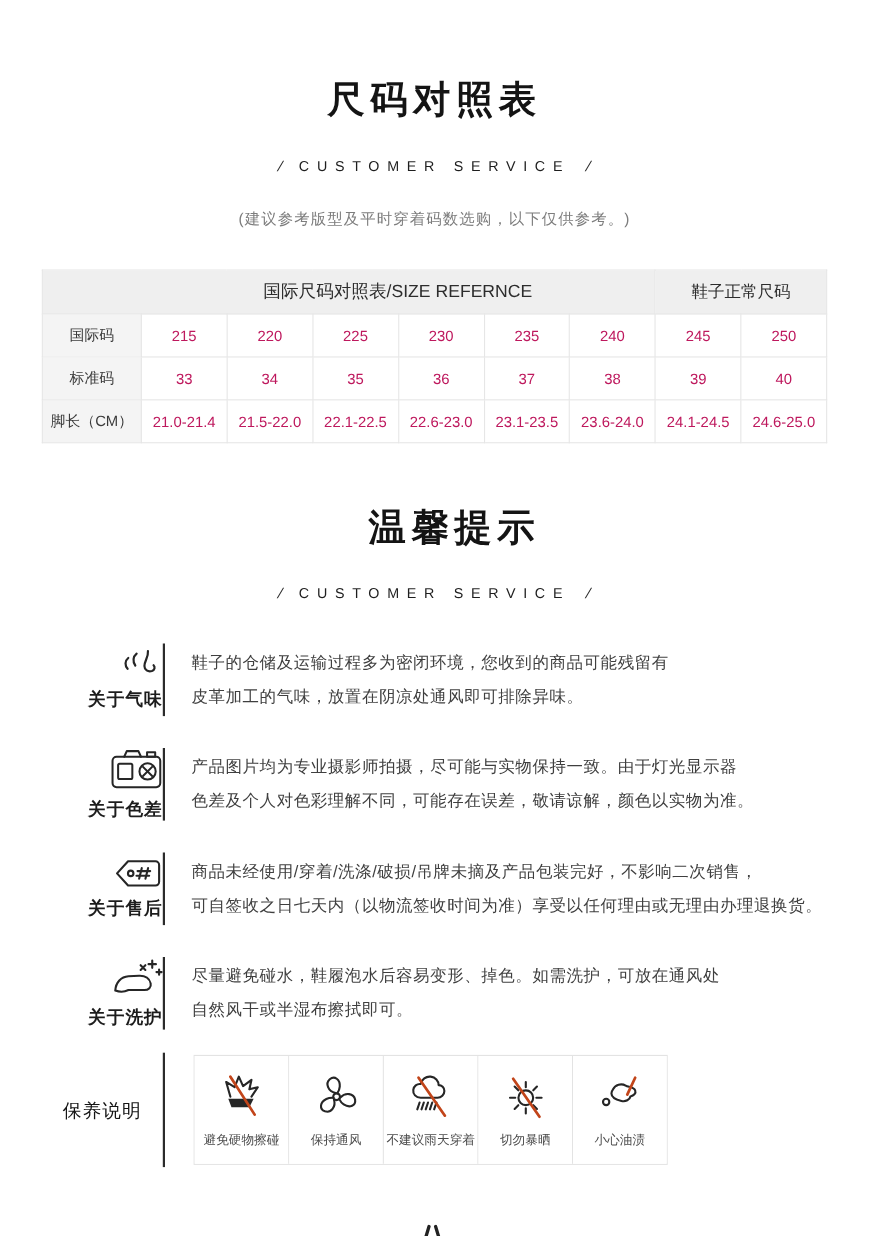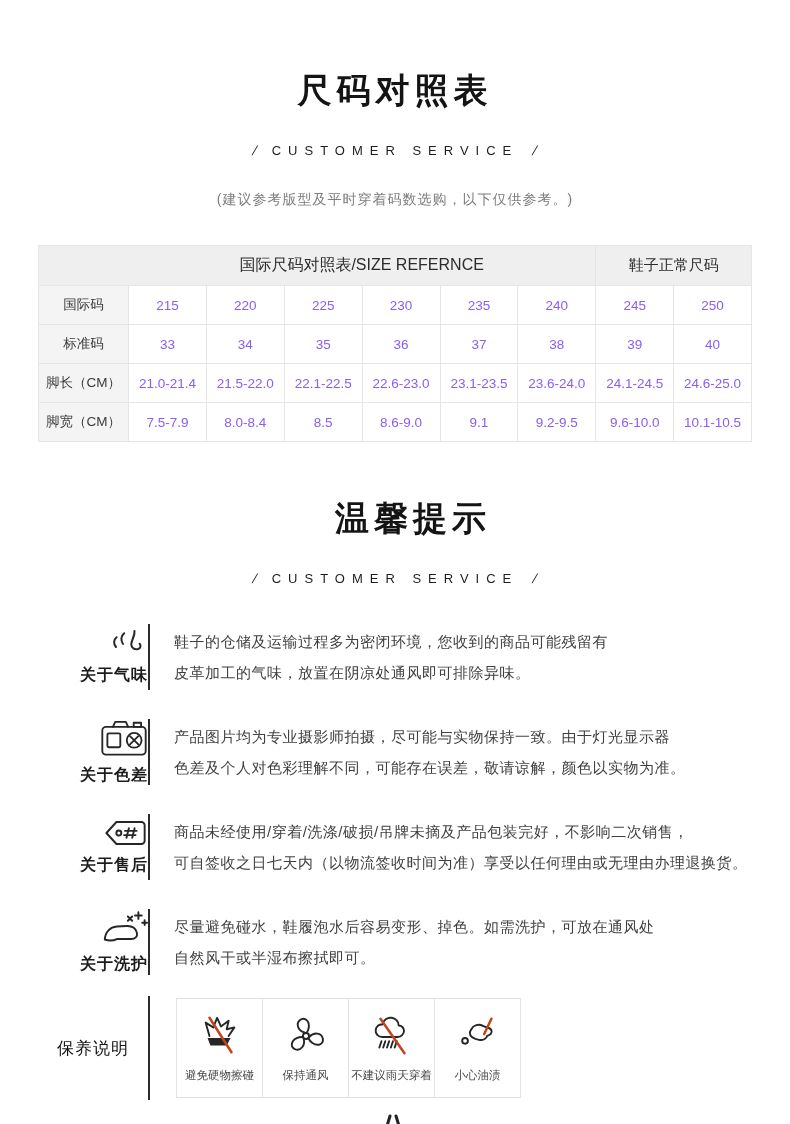--- a/index.html
+++ b/index.html
@@ -14,21 +14,21 @@
   .slash{display:inline-block;transform:skewX(-18deg);letter-spacing:0;margin:0 4px;font-weight:400;}
 
   .note{margin:33px 0 0;text-align:center;font-size:14px;color:#7d7d7d;letter-spacing:1px;}
 
   table.size-table{width:714px;margin:36px auto 0;border-collapse:collapse;table-layout:fixed;}
   .size-table col.label-col{width:90px;}
   .size-table th,.size-table td{border:1px solid #e6e6e6;text-align:center;font-weight:400;overflow:hidden;white-space:nowrap;}
   .size-table thead th{background:#efefef;height:37px;color:#2c2c2c;}
   .th-main{font-size:16px;padding-left:90px;}
   .th-right{font-size:15px;}
-  .size-table td{height:36px;font-size:13.5px;color:#8b5cf6;background:#fff;}
+  .size-table td{height:36px;font-size:13.5px;color:#be185d;background:#fff;}
   .size-table td.row-label{background:#f4f4f4;color:#3a3a3a;}
 
   .tips-wrap{margin-top:30px;}
   .tip-row{display:flex;align-items:center;margin:0 38px 14px;min-height:81px;}
   .tip-left{width:110px;display:flex;flex-direction:column;align-items:flex-end;gap:7px;flex-shrink:0;}
   .tip-icon{display:block;line-height:0;}
   .tip-label{font-size:16px;font-weight:700;color:#1c1c1c;letter-spacing:1px;}
   .tip-divider{width:2px;height:66px;background:#2b2b2b;flex-shrink:0;}
   .tip-text{margin-left:24px;font-size:15px;color:#3f3f3f;line-height:31px;letter-spacing:0.5px;}
 
@@ -106,31 +106,20 @@
         <td class="row-label">脚长（CM）</td>
         <td>21.0-21.4</td>
         <td>21.5-22.0</td>
         <td>22.1-22.5</td>
         <td>22.6-23.0</td>
         <td>23.1-23.5</td>
         <td>23.6-24.0</td>
         <td>24.1-24.5</td>
         <td>24.6-25.0</td>
       </tr>
-      <tr>
-        <td class="row-label">脚宽（CM）</td>
-        <td>7.5-7.9</td>
-        <td>8.0-8.4</td>
-        <td>8.5</td>
-        <td>8.6-9.0</td>
-        <td>9.1</td>
-        <td>9.2-9.5</td>
-        <td>9.6-10.0</td>
-        <td>10.1-10.5</td>
-      </tr>
     </tbody>
   </table>
 
   <h1 class="sec-title tips-title">温馨提示</h1>
 
   <div class="service-line">
     <span class="slash">/</span>
     <span>CUSTOMER SERVICE</span>
     <span class="slash">/</span>
   </div>
@@ -249,20 +238,30 @@
           <span class="tip-icon">
             <svg class="ic" width="46" height="46" viewBox="0 0 48 48">
               <path d="M14,25 c-4.5,0 -7.5,-3.5 -7,-7.5 c0.4,-3.5 3.5,-6 7,-5.5 c1,-4.5 5,-7.5 9.5,-7 c4.5,0.5 7.5,4 7.5,8 c3,0 5.5,2.5 5.5,5.5 c0,3.5 -3,6.5 -6.5,6.5 z"></path>
               <path d="M13,29.5 l-2.2,6.5 M17,29.5 l-2.2,6.5 M21,29.5 l-2.2,6.5 M25,29.5 l-2.2,6.5 M29,29.5 l-2.2,6.5"></path>
               <line class="ban" x1="12" y1="6" x2="37" y2="42"></line>
             </svg>
           </span>
           <span class="care-caption">不建议雨天穿着</span>
         </div>
 
+        <div class="care-card">
+          <span class="tip-icon">
+            <svg class="ic" width="46" height="46" viewBox="0 0 48 48">
+              <circle cx="24" cy="25" r="7"></circle>
+              <path d="M34,25 h5 M31.1,17.9 l3.5,-3.5 M24,15 v-5 M16.9,17.9 l-3.5,-3.5 M14,25 H9 M16.9,32.1 l-3.5,3.5 M24,35 v5 M31.1,32.1 l3.5,3.5"></path>
+              <line class="ban" x1="12" y1="7" x2="37" y2="43"></line>
+            </svg>
+          </span>
+          <span class="care-caption">切勿暴晒</span>
+        </div>
 
         <div class="care-card">
           <span class="tip-icon">
             <svg class="ic" width="46" height="46" viewBox="0 0 48 48">
               <path d="M17,17 c2,-4.5 8,-6 12,-3.5 c2.5,1.5 7.5,1 9,4.5 c1.2,3 -1.5,5 -4.5,5.8 c-0.5,3 -4.5,5.2 -8.5,4.2 c-5,-1.2 -9.5,-3.5 -9.5,-7 c0,-1.8 0.7,-3 1.5,-4 z"></path>
               <circle cx="10.5" cy="29" r="3"></circle>
               <line class="ban" x1="38" y1="6" x2="30.5" y2="22"></line>
             </svg>
           </span>
           <span class="care-caption">小心油渍</span>

